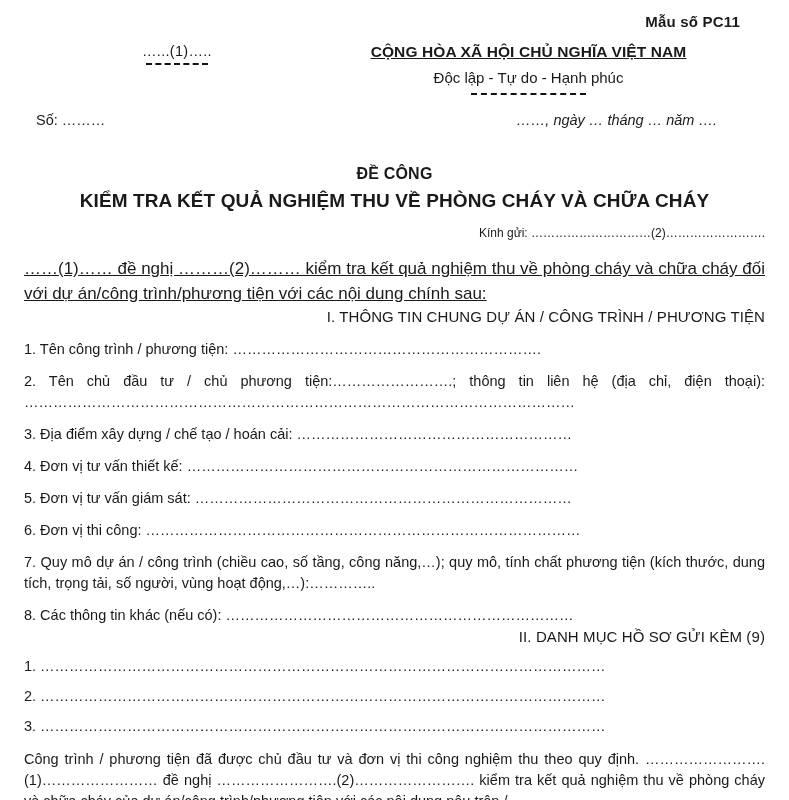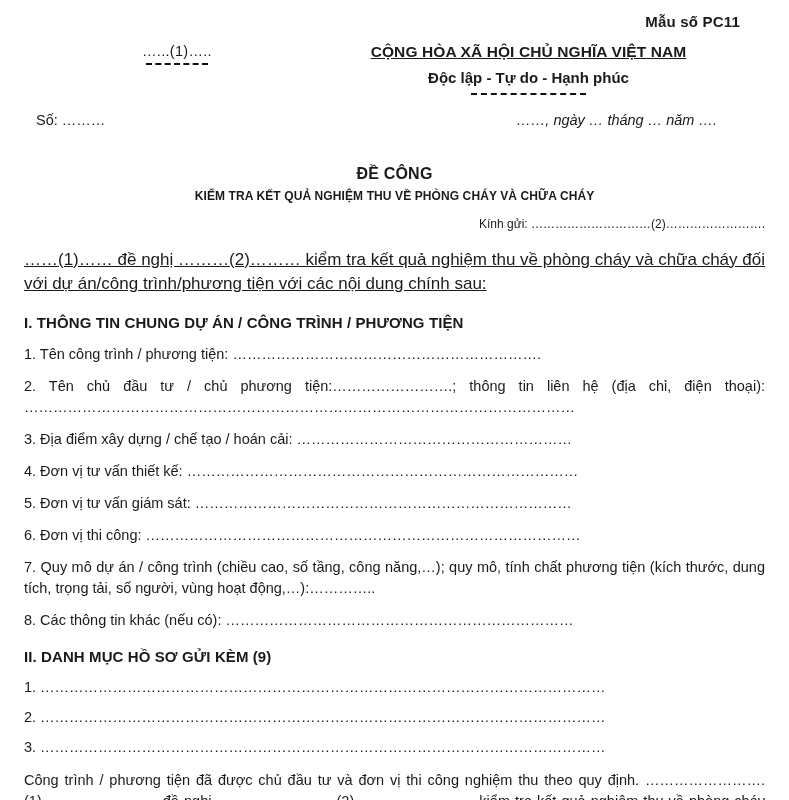--- a/index.html
+++ b/index.html
@@ -75,21 +75,21 @@
     height: 0;
   }
   .nation {
     font-weight: bold;
     font-size: 15.5px;
     letter-spacing: 0.1px;
     white-space: nowrap;
     text-decoration: underline;
   }
   .motto {
-    font-weight: bold;
+    font-weight: normal;
     font-size: 15px;
     margin-top: 5px;
   }
 
   
   .so-row {
     display: flex;
     align-items: flex-start;
     margin-top: 16px;
   }
@@ -113,43 +113,44 @@
     text-align: center;
     margin-top: 32px;
   }
   .title-main {
     font-weight: bold;
     font-size: 16px;
     letter-spacing: 0.2px;
   }
   .title-sub {
     font-weight: bold;
-    font-size: 12px;
+    font-size: 19px;
     margin-top: 4px;
     letter-spacing: 0.1px;
   }
   .kinh-gui {
     margin-top: 11px;
     text-align: right;
     font-size: 12px;
   }
 
   
   .intro {
     margin-top: 16px;
     text-align: justify;
     font-size: 17px;
     line-height: 1.45;
     text-decoration: underline;
   }
   .section-head {
-    font-weight: bold;
+    font-weight: normal;
     font-size: 15px;
-    margin-top: 16px;
+    margin-top: 1px;
     letter-spacing: 0.1px;
+    text-align: right;
   }
   .item {
     margin-top: 11px;
     font-size: 14.5px;
     line-height: 1.45;
     text-align: justify;
   }
   .item.tight { margin-top: 9px; }
 
   .closing {

